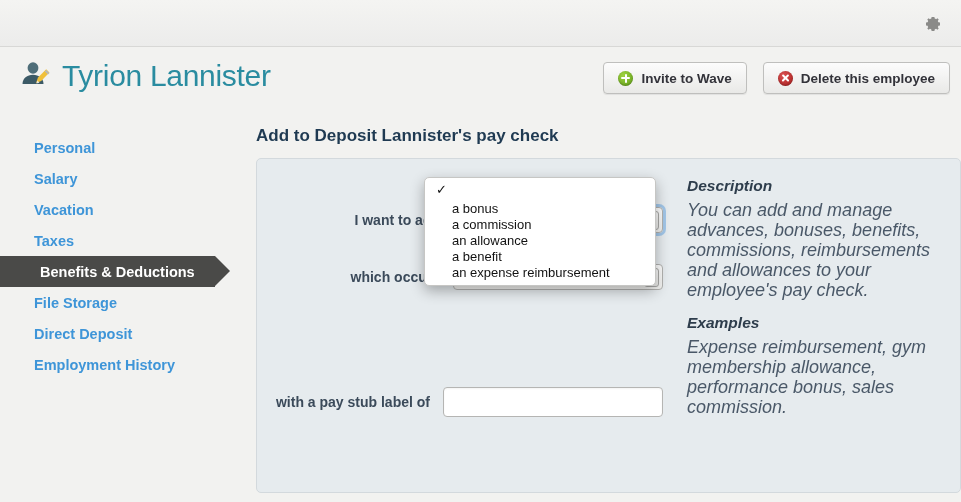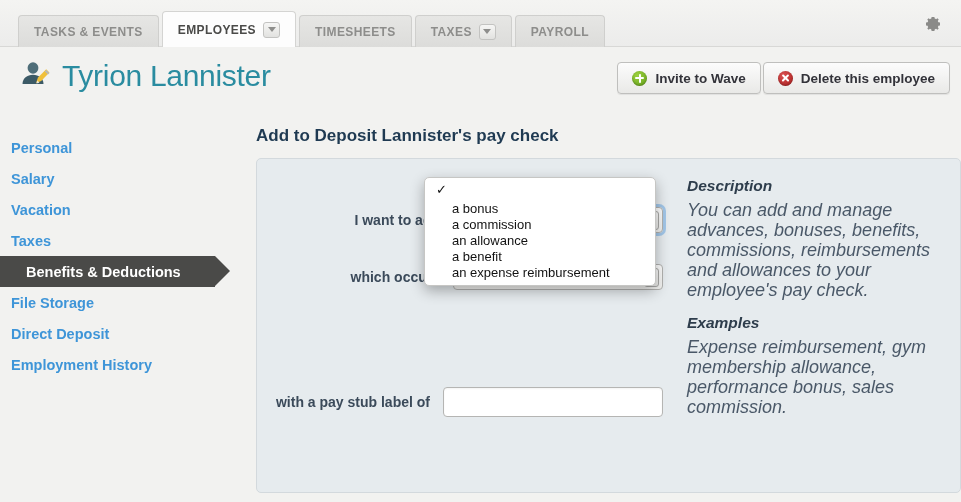--- a/index.html
+++ b/index.html
@@ -48,21 +48,21 @@
   }
   .gear-btn {
     position: absolute; right: 16px; top: 12px;
     width: 24px; height: 24px; display: flex; align-items: center; justify-content: center;
   }
 
   
   .page-head { position: absolute; top: 47px; left: 0; width: 961px; height: 64px; }
   .title-wrap { position: absolute; left: 18px; top: 10px; display: flex; align-items: center; gap: 10px; }
   .page-title { font-size: 30px; color: #2a8ca0; font-weight: normal; letter-spacing: -.3px; }
-  .head-actions { position: absolute; right: 11px; top: 15px; display: flex; gap: 2px; }
+  .head-actions { position: absolute; right: 11px; top: 15px; display: flex; gap: 16px; }
   .btn {
     display: flex; align-items: center; gap: 8px;
     height: 32px; padding: 0 14px;
     background: linear-gradient(to bottom, #fcfcfc 0%, #e9e9e7 100%);
     border: 1px solid #bfbfbd; border-radius: 4px;
     font-size: 13.5px; font-weight: bold; color: #33333a;
     box-shadow: 0 1px 1px rgba(0,0,0,.07);
     cursor: pointer; white-space: nowrap;
   }
   .dot-icon { width: 15px; height: 15px; border-radius: 50%; position: relative; flex: 0 0 auto;
@@ -74,26 +74,26 @@
   }
   .dot-green::before { width: 9px; height: 2.4px; left: 3px; top: 6.3px; }
   .dot-green::after  { width: 2.4px; height: 9px; left: 6.3px; top: 3px; }
   .dot-red::before { width: 9px; height: 2.2px; left: 3px; top: 6.4px; transform: rotate(45deg); }
   .dot-red::after  { width: 9px; height: 2.2px; left: 3px; top: 6.4px; transform: rotate(-45deg); }
 
   
   .sidebar { position: absolute; left: 0; top: 132px; width: 238px; }
   .nav-item {
     height: 31px; display: flex; align-items: center;
-    padding-left: 11px; font-size: 14.5px; font-weight: bold;
+    padding-left: 34px; font-size: 14.5px; font-weight: bold;
     color: #3e95d8; cursor: pointer; position: relative;
   }
   .nav-item.active {
     background: #4a4a48; color: #ffffff; width: 215px;
-    padding-left: 26px;
+    padding-left: 40px;
   }
   .nav-item.active::after {
     content: ''; position: absolute; right: -15px; top: 0;
     width: 0; height: 0;
     border-top: 15.5px solid transparent;
     border-bottom: 15.5px solid transparent;
     border-left: 15px solid #4a4a48;
   }
 
   
@@ -166,48 +166,20 @@
   }
   .dd-opt.first { height: 18px; position: relative; }
   .dd-check { position: absolute; left: 11px; top: 0px; font-size: 13px; color: #111; }
 </style>
 </head>
 <body>
 
 <div class="app">
 
   <div class="tabbar">
-    <div class="tabstrip">
-
-      <div class="tab">
-        <span>TASKS &amp; EVENTS</span>
-      </div>
-
-      <div class="tab active">
-        <span>EMPLOYEES</span>
-        <span class="caret-btn">
-            <i></i>
-          </span>
-      </div>
-
-      <div class="tab">
-        <span>TIMESHEETS</span>
-      </div>
-
-      <div class="tab">
-        <span>TAXES</span>
-        <span class="caret-btn">
-            <i></i>
-          </span>
-      </div>
-
-      <div class="tab">
-        <span>PAYROLL</span>
-      </div>
-    </div>
 
     <div class="gear-btn">
       <svg width="20" height="20" viewBox="0 0 20 20" aria-hidden="true">
         <path fill="#8a8a88" d="M10 6.3a3.7 3.7 0 1 0 0 7.4 3.7 3.7 0 0 0 0-7.4zm0 5.6a1.9 1.9 0 1 1 0-3.8 1.9 1.9 0 0 1 0 3.8z"></path>
         <path fill="#8a8a88" d="M17 8.6l-1.6-.3a5.7 5.7 0 0 0-.6-1.4l.9-1.3-1.3-1.3-1.3.9a5.7 5.7 0 0 0-1.4-.6L11.4 3H8.6l-.3 1.6a5.7 5.7 0 0 0-1.4.6l-1.3-.9-1.3 1.3.9 1.3a5.7 5.7 0 0 0-.6 1.4L3 8.6v2.8l1.6.3c.14.49.34.96.6 1.4l-.9 1.3 1.3 1.3 1.3-.9c.44.26.91.46 1.4.6l.3 1.6h2.8l.3-1.6c.49-.14.96-.34 1.4-.6l1.3.9 1.3-1.3-.9-1.3c.26-.44.46-.91.6-1.4l1.6-.3V8.6z"></path>
       </svg>
     </div>
   </div>
 
   <div class="page-head">

